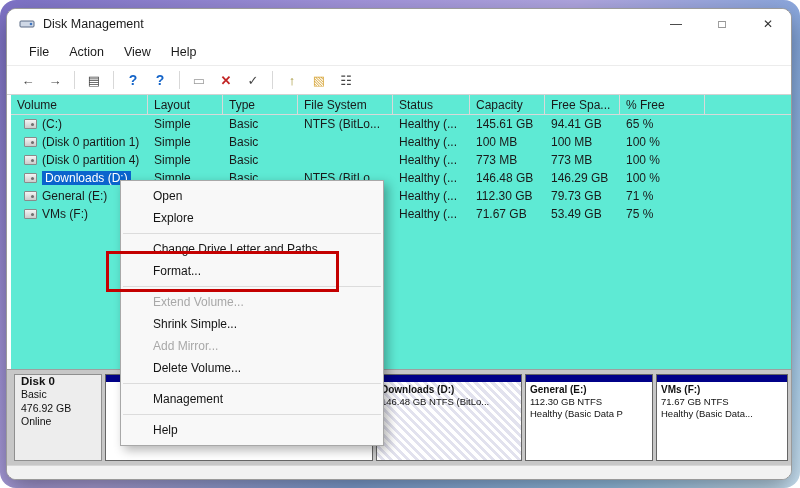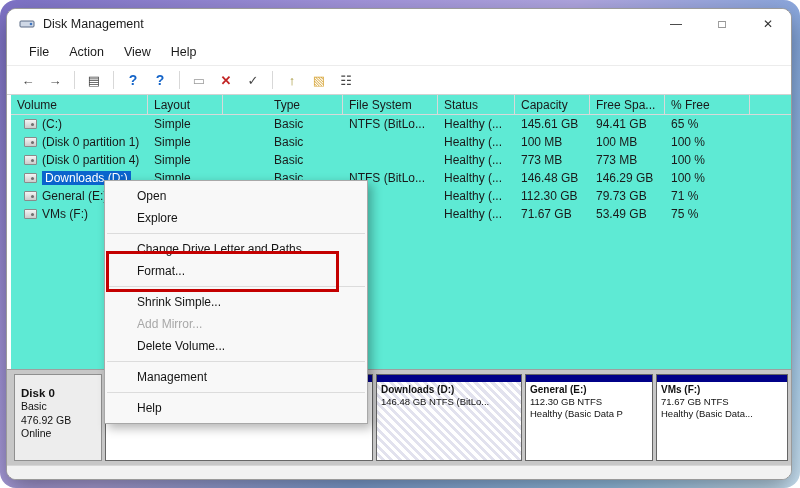--- a/index.html
+++ b/index.html
@@ -31,43 +31,43 @@
   .tb-icon.red { color:#c22424; font-weight:bold; }
   .tb-icon.gray { color:#9a9a9a; }
   .tb-icon.olive { color:#9a8a22; font-weight:bold; }
   .tb-icon.gold { color:#d8a73c; }
   .tb-icon.dark { color:#444; }
   .tb-sep { width:1px; height:18px; background:#d8d8d8; margin:0 3px; }
   
   .listview { position:absolute; left:4px; top:86px; width:100%; height:274px; background:#5eead4; font-size:12px; color:#1a1a1a; }
   .lv-header { display:flex; height:20px; border-bottom:1px solid #d9d9d9; }
   .hcell { padding:3px 0 0 6px; border-right:1px solid #d9d9d9; white-space:nowrap; overflow:hidden; font-size:12px; }
-  .w0{width:137px;flex:none;} .w1{width:75px;flex:none;} .w2{width:75px;flex:none;margin-left:45px;}
+  .w0{width:137px;flex:none;} .w1{width:75px;flex:none;} .w2{width:75px;flex:none;}
   .w3{width:95px;flex:none;} .w4{width:77px;flex:none;} .w5{width:75px;flex:none;}
   .w6{width:75px;flex:none;} .w7{width:85px;flex:none;}
   .hfill { flex:1; }
   .trow { display:flex; height:18px; align-items:center; }
   .tcell { padding-left:6px; white-space:nowrap; overflow:hidden; }
   .vol { display:flex; align-items:center; gap:5px; padding-left:13px; }
   .drive-ico { width:13px; height:10px; border:1px solid #8a8a8a; border-radius:1px;
     background:linear-gradient(#f4f4f4,#cccccc); flex:none; position:relative; }
   .drive-ico::after { content:""; position:absolute; right:2px; top:3px; width:3px; height:3px; background:#6f6f6f; border-radius:50%; }
   .sel-text { background:#0a64cd; color:#fff; padding:0 3px; }
   
-  .context-menu { position:absolute; left:104px; top:180px; width:264px; background:#f8f8f8;
+  .context-menu { position:absolute; left:120px; top:180px; width:264px; background:#f8f8f8;
     border:1px solid #a8a8a8; box-shadow:4px 4px 10px rgba(0,0,0,.3); padding:4px 0; z-index:10;
     font-size:12px; color:#141414; }
   .cm-item { height:22px; line-height:22px; padding-left:32px; white-space:nowrap; }
   .cm-item.disabled { color:#a8a8a8; }
   .cm-sep { height:1px; background:#dcdcdc; margin:4px 2px; }
   .annotation { position:absolute; left:106px; top:251px; width:233px; height:41px; border:3px solid #c40000; z-index:11; }
   
   .diskview { position:absolute; left:0; top:360px; width:100%; height:98px; background:#c7c7c7;
     border-top:1px solid #9f9f9f; display:flex; gap:3px; padding:4px 3px 6px 7px; }
-  .disk-label { width:88px; flex:none; background:#ededed; border:1px solid #8f8f8f; padding:12px 6px; font-size:10.5px; color:#111; }
+  .disk-label { width:88px; flex:none; background:#ededed; border:1px solid #8f8f8f; padding:0 6px; font-size:10.5px; color:#111; }
   .dl-name { font-weight:bold; font-size:11.5px; margin-bottom:1px; }
   .dl-line { line-height:13.5px; }
   .blocks { flex:1; display:flex; gap:3px; min-width:0; }
   .block { border:1px solid #666; background:#fff; display:flex; flex-direction:column; overflow:hidden; }
   .band { height:7px; background:#000088; flex:none; }
   .bbody { padding:2px 4px; font-size:9.5px; line-height:12px; color:#111; white-space:nowrap; overflow:hidden; flex:1; }
   .bt { font-weight:bold; font-size:10px; }
   .block.hiddenb { width:268px; flex:none; }
   .block.b-downloads { width:146px; flex:none; }
   .block.b-general { width:128px; flex:none; }
@@ -261,20 +261,21 @@
     <div class="statusbar"></div>
   </div>
 
   <div class="context-menu">
     <div class="cm-item">Open</div>
     <div class="cm-item">Explore</div>
     <div class="cm-sep"></div>
     <div class="cm-item">Change Drive Letter and Paths...</div>
     <div class="cm-item">Format...</div>
     <div class="cm-sep"></div>
+    <div class="cm-item disabled">Extend Volume...</div>
     <div class="cm-item">Shrink Simple...</div>
     <div class="cm-item disabled">Add Mirror...</div>
     <div class="cm-item">Delete Volume...</div>
     <div class="cm-sep"></div>
     <div class="cm-item">Management</div>
     <div class="cm-sep"></div>
     <div class="cm-item">Help</div>
   </div>
 
   <div class="annotation"></div>

